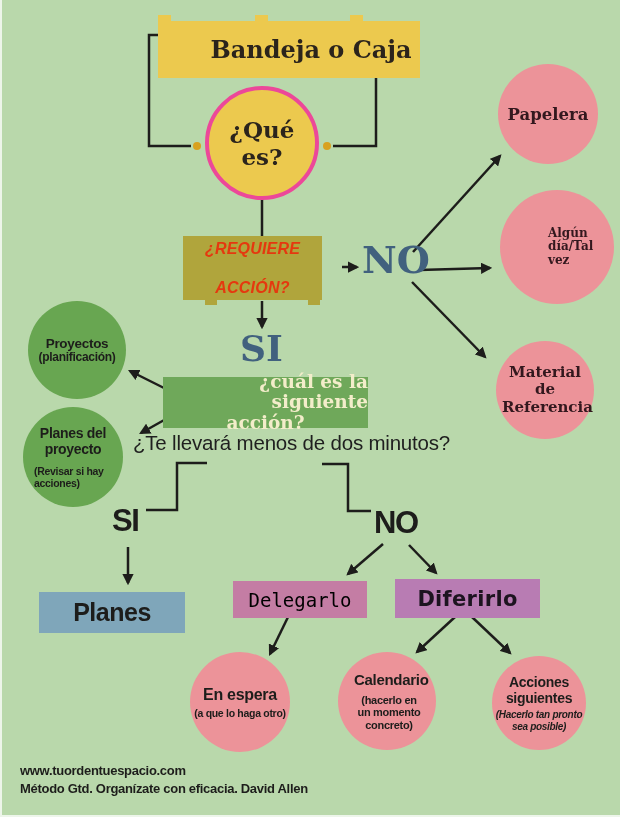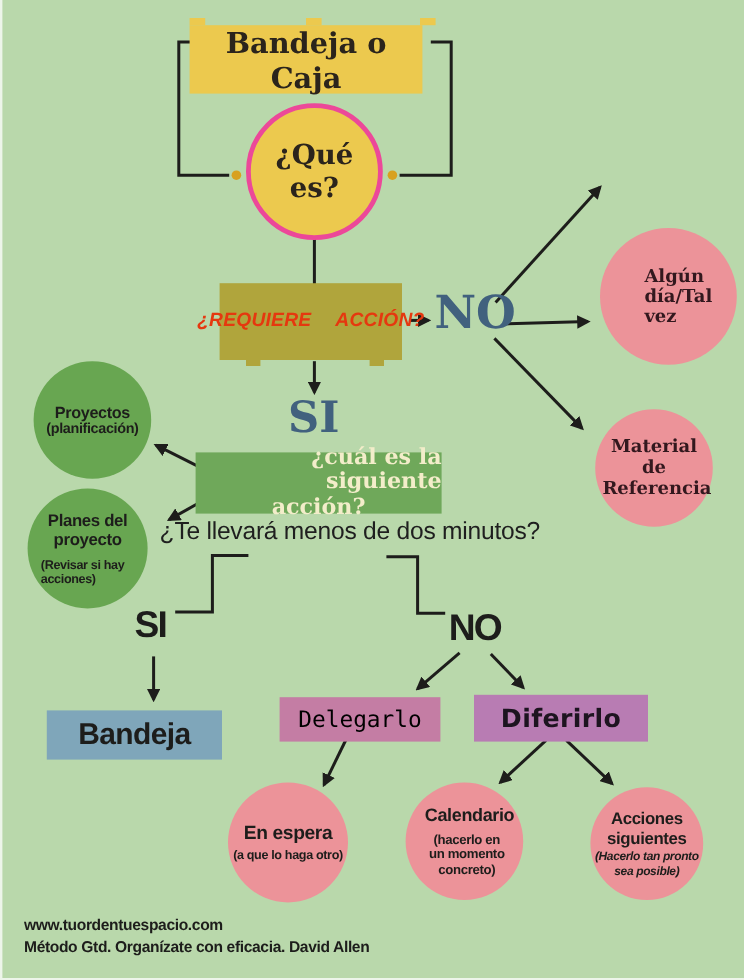--- a/index.html
+++ b/index.html
@@ -10,40 +10,40 @@
   svg.lines path{stroke:var(--line);stroke-width:2.5;fill:none;}
   svg.lines marker path{fill:var(--line);stroke:none;}
 
   .abs{position:absolute;}
   .box{display:flex;align-items:center;justify-content:center;text-align:center;}
   .circle{border-radius:50%;display:flex;flex-direction:column;align-items:center;justify-content:center;text-align:center;}
 
   .serif{font-family:"DejaVu Serif",serif;font-weight:bold;}
   .blacksans{font-family:"Liberation Sans",sans-serif;font-weight:bold;color:var(--line);letter-spacing:-0.3px;}
 
-  .title-box{left:158px;top:21px;width:194px;height:57px;background:var(--yellow);}
+  .title-box{left:158px;top:21px;width:218px;height:57px;background:var(--yellow);padding-left:44px;}
   .title-box .tab{position:absolute;top:-6px;width:13px;height:6px;background:var(--yellow);}
   .title-text{font-size:24px;color:#2b241c;}
 
   .q-circle{left:205px;top:86px;width:114px;height:114px;background:var(--yellow);
             border:4px solid #ec4899;box-sizing:border-box;}
   .q-circle-text{font-size:23px;color:#2b241c;}
 
   .dot{width:8px;height:8px;border-radius:50%;background:var(--gold-dot);}
 
-  .req-box{left:183px;top:236px;width:152px;height:64px;background:var(--olive);flex-direction:row;gap:20px;}
+  .req-box{left:183px;top:236px;width:139px;height:64px;background:var(--olive);flex-direction:column;gap:20px;}
   .req-box .foot{position:absolute;bottom:-5px;width:12px;height:5px;background:var(--olive);}
   .req-text{font-size:16px;font-style:italic;font-weight:bold;color:var(--red-text);line-height:1.2;letter-spacing:0.2px;}
 
   .no-top{left:362px;top:241px;font-size:38px;color:var(--slate-blue);line-height:1;}
   .si-top{left:240px;top:330px;font-size:36px;color:var(--slate-blue);line-height:1;}
 
   .pinkc{background:var(--pink-circle);color:#33181e;font-family:"DejaVu Serif",serif;font-weight:bold;}
   .c-papelera{left:498px;top:64px;width:100px;height:100px;font-size:16.5px;}
-  .c-algun{left:500px;top:190px;width:114px;height:114px;font-size:15px;align-items:center;
+  .c-algun{left:500px;top:190px;width:114px;height:114px;font-size:12px;align-items:flex-end;
            text-align:left;padding-left:0;box-sizing:border-box;line-height:1.1;}
   .c-algun .inner{width:66px;margin-left:26px;}
   .c-material{left:496px;top:341px;width:98px;height:98px;font-size:15px;line-height:1.15;}
 
   .greenc{background:var(--green-circle);}
   .c-proyectos{left:28px;top:301px;width:98px;height:98px;}
   .c-planes{left:23px;top:407px;width:100px;height:100px;}
   .gc-title{font-size:13.5px;line-height:1.15;}
   .gc-sub{font-size:12px;line-height:1.1;}
   .planes-title{font-size:14px;line-height:1.15;width:80px;}
@@ -123,20 +123,23 @@
   <div class="abs box req-box">
     <div class="foot" style="left:22px"></div>
     <div class="foot" style="left:125px"></div>
     <div class="req-text">¿REQUIERE</div>
     <div class="req-text">ACCIÓN?</div>
   </div>
 
   <div class="abs serif no-top">NO</div>
   <div class="abs serif si-top">SI</div>
 
+  <div class="abs circle pinkc c-papelera">
+    <div>Papelera</div>
+  </div>
   <div class="abs circle pinkc c-algun">
     <div class="inner">Algún día/Tal vez</div>
   </div>
   <div class="abs circle pinkc c-material">
     <div style="width:86px">Material de Referencia</div>
   </div>
 
   <div class="abs box next-box">
     <div class="next-text">¿cuál es la siguiente</div>
     <div class="next-text">acción?</div>
@@ -150,21 +153,21 @@
     <div class="blacksans planes-title">Planes del proyecto</div>
     <div class="blacksans planes-sub">(Revisar si hay acciones)</div>
   </div>
 
   <div class="abs two-min">¿Te llevará menos de dos minutos?</div>
 
   <div class="abs blacksans si-bottom">SI</div>
   <div class="abs blacksans no-bottom">NO</div>
 
   <div class="abs box hacerlo-box">
-    <div class="blacksans hacerlo-text">Bandeja</div>
+    <div class="blacksans hacerlo-text">Planes</div>
   </div>
   <div class="abs box delegarlo-box">
     <div class="delegarlo-text">Delegarlo</div>
   </div>
   <div class="abs box diferirlo-box">
     <div class="diferirlo-text">Diferirlo</div>
   </div>
 
   <div class="abs circle pinkc c-espera" style="font-family:'Liberation Sans',sans-serif;color:#1d1d1b;text-align:right;">
     <div class="blacksans t">En espera</div>

